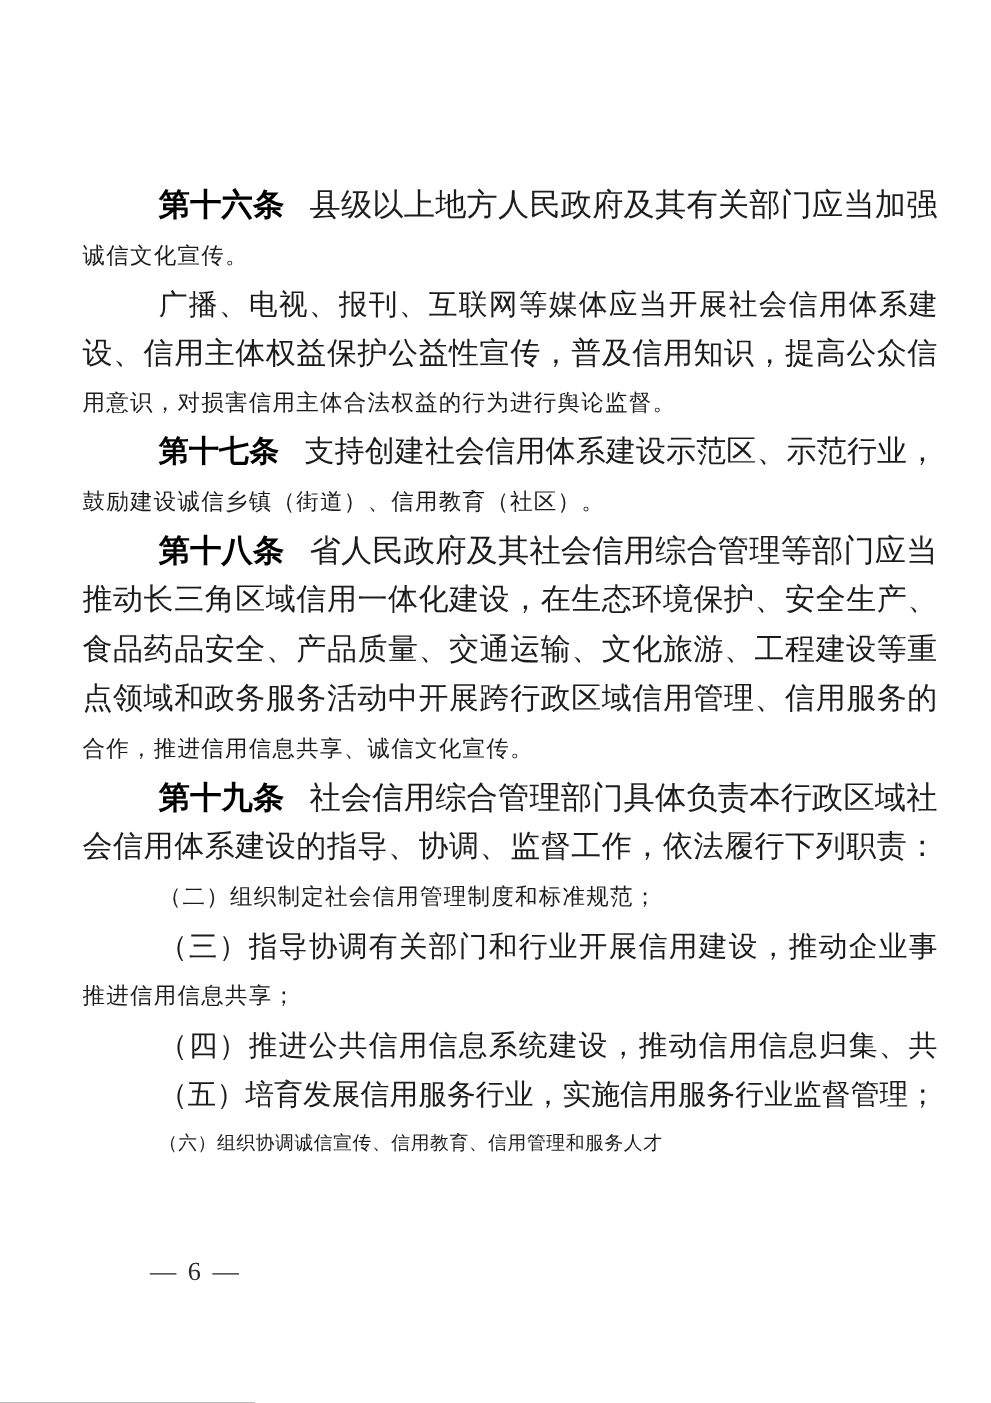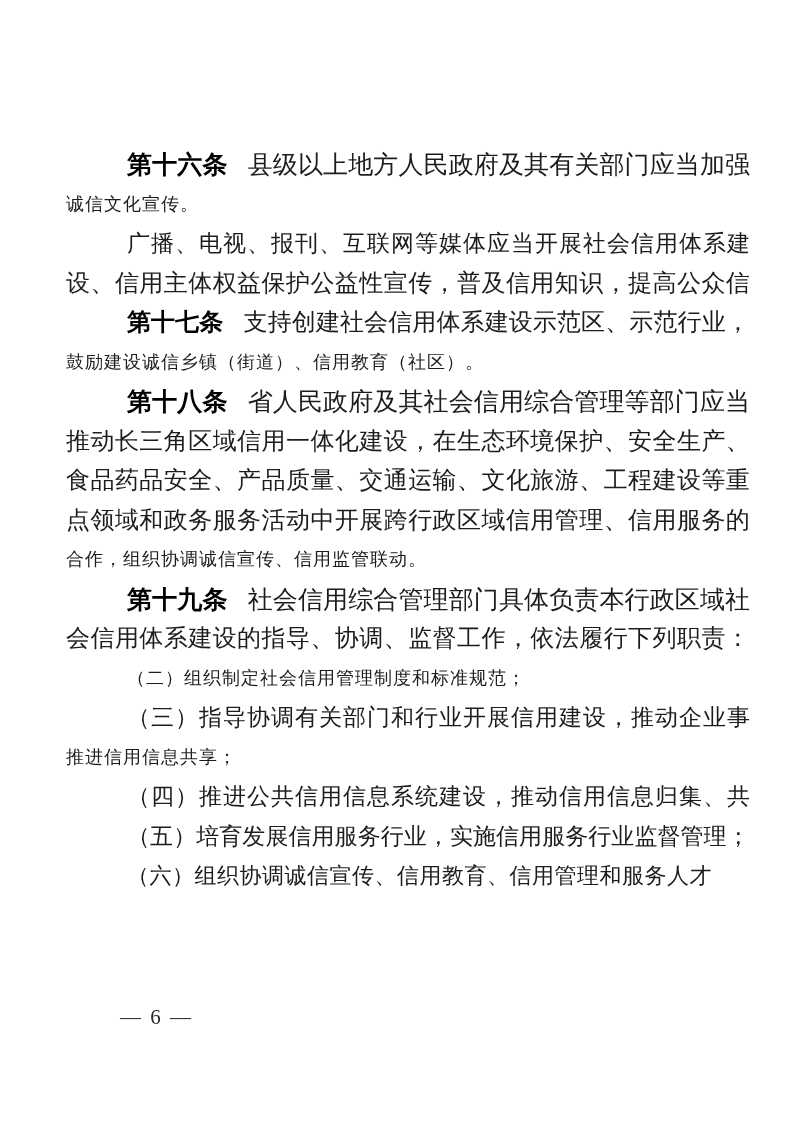--- a/index.html
+++ b/index.html
@@ -34,21 +34,21 @@
   .text-line.indent { padding-left: 61px; }
   .text-line.justify {
     display: flex;
     justify-content: space-between;
     letter-spacing: 0;
   }
   .text-line.justify span { display: inline-block; }
   .text-line.justify span.gap { width: 20px; }
   .text-line span.bold { font-weight: 700; color: #000; }
   .text-line.condensed:not(.justify) {
-    font-size: 22px;
+    font-size: 15px;
     letter-spacing: 0.5px;
   }
   .page-number {
     position: absolute;
     left: 120px;
     top: 1002px;
     height: 30px;
     line-height: 30px;
     font-size: 21px;
     letter-spacing: 2px;
@@ -142,20 +142,21 @@
           <span>用</span>
           <span>知</span>
           <span>识</span>
           <span>，</span>
           <span>提</span>
           <span>高</span>
           <span>公</span>
           <span>众</span>
           <span>信</span>
         </div>
+        <div class="text-line">用意识，对损害信用主体合法权益的行为进行舆论监督。</div>
       </div>
       <div class="paragraph">
         <div class="text-line indent justify" style="font-size: 24px;">
           <span class="bold">第</span>
           <span class="bold">十</span>
           <span class="bold">七</span>
           <span class="bold">条</span>
           <span class="gap"></span>
           <span>支</span>
           <span>持</span>
@@ -292,21 +293,21 @@
           <span>用</span>
           <span>管</span>
           <span>理</span>
           <span>、</span>
           <span>信</span>
           <span>用</span>
           <span>服</span>
           <span>务</span>
           <span>的</span>
         </div>
-        <div class="text-line">合作，组织协调诚信宣传、信用监管联动。</div>
+        <div class="text-line">合作，推进信用信息共享、诚信文化宣传。</div>
       </div>
       <div class="paragraph">
         <div class="text-line indent justify" style="font-size: 25px;">
           <span class="bold">第</span>
           <span class="bold">十</span>
           <span class="bold">九</span>
           <span class="bold">条</span>
           <span class="gap"></span>
           <span>社</span>
           <span>会</span>

